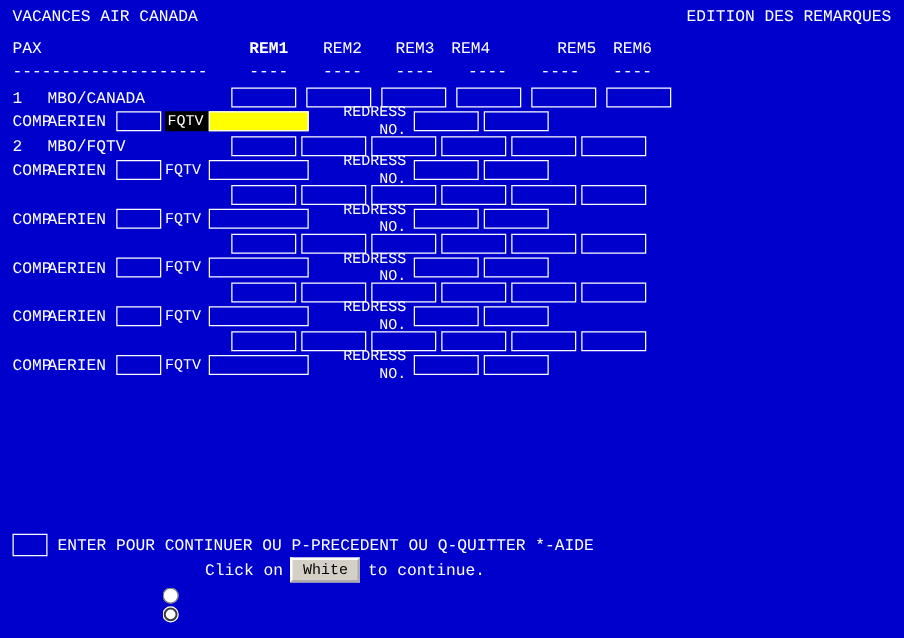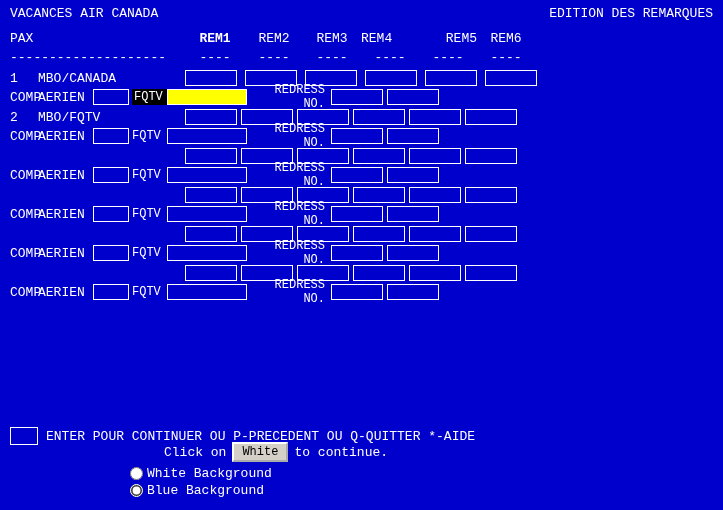--- a/index.html
+++ b/index.html
@@ -265,20 +265,18 @@
   </div>
 
   <div class="click-section">
     <div class="click-row">
       <span>Click on</span>
       <button class="enter-btn">White</button>
       <span>to continue.</span>
     </div>
     <div class="radio-row">
       <input type="radio" name="bg" value="white" style="">
-      <span>White Background</span>
     </div>
     <div class="radio-row">
       <input type="radio" name="bg" value="blue" checked="" style="">
-      <span>Blue Background</span>
     </div>
   </div>
 </div>
 
 </body></html>

